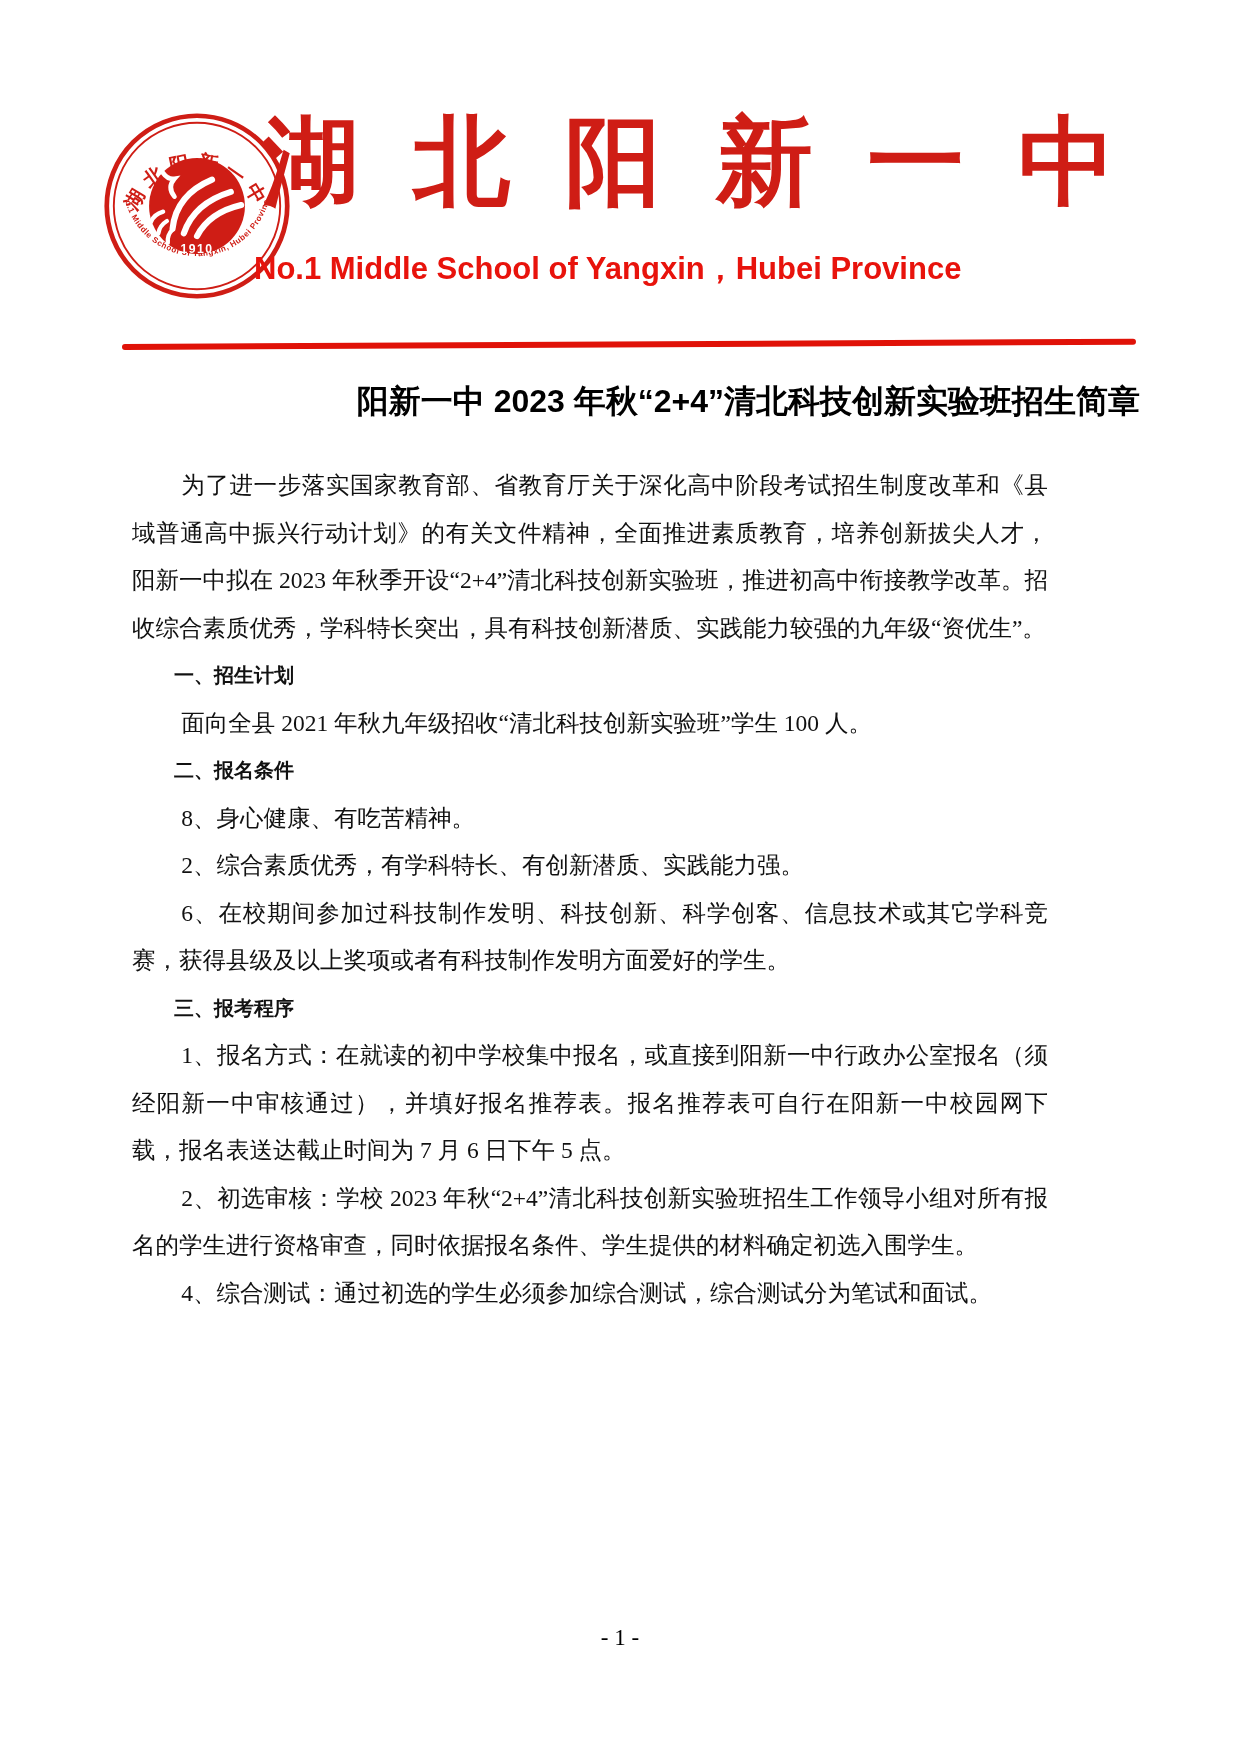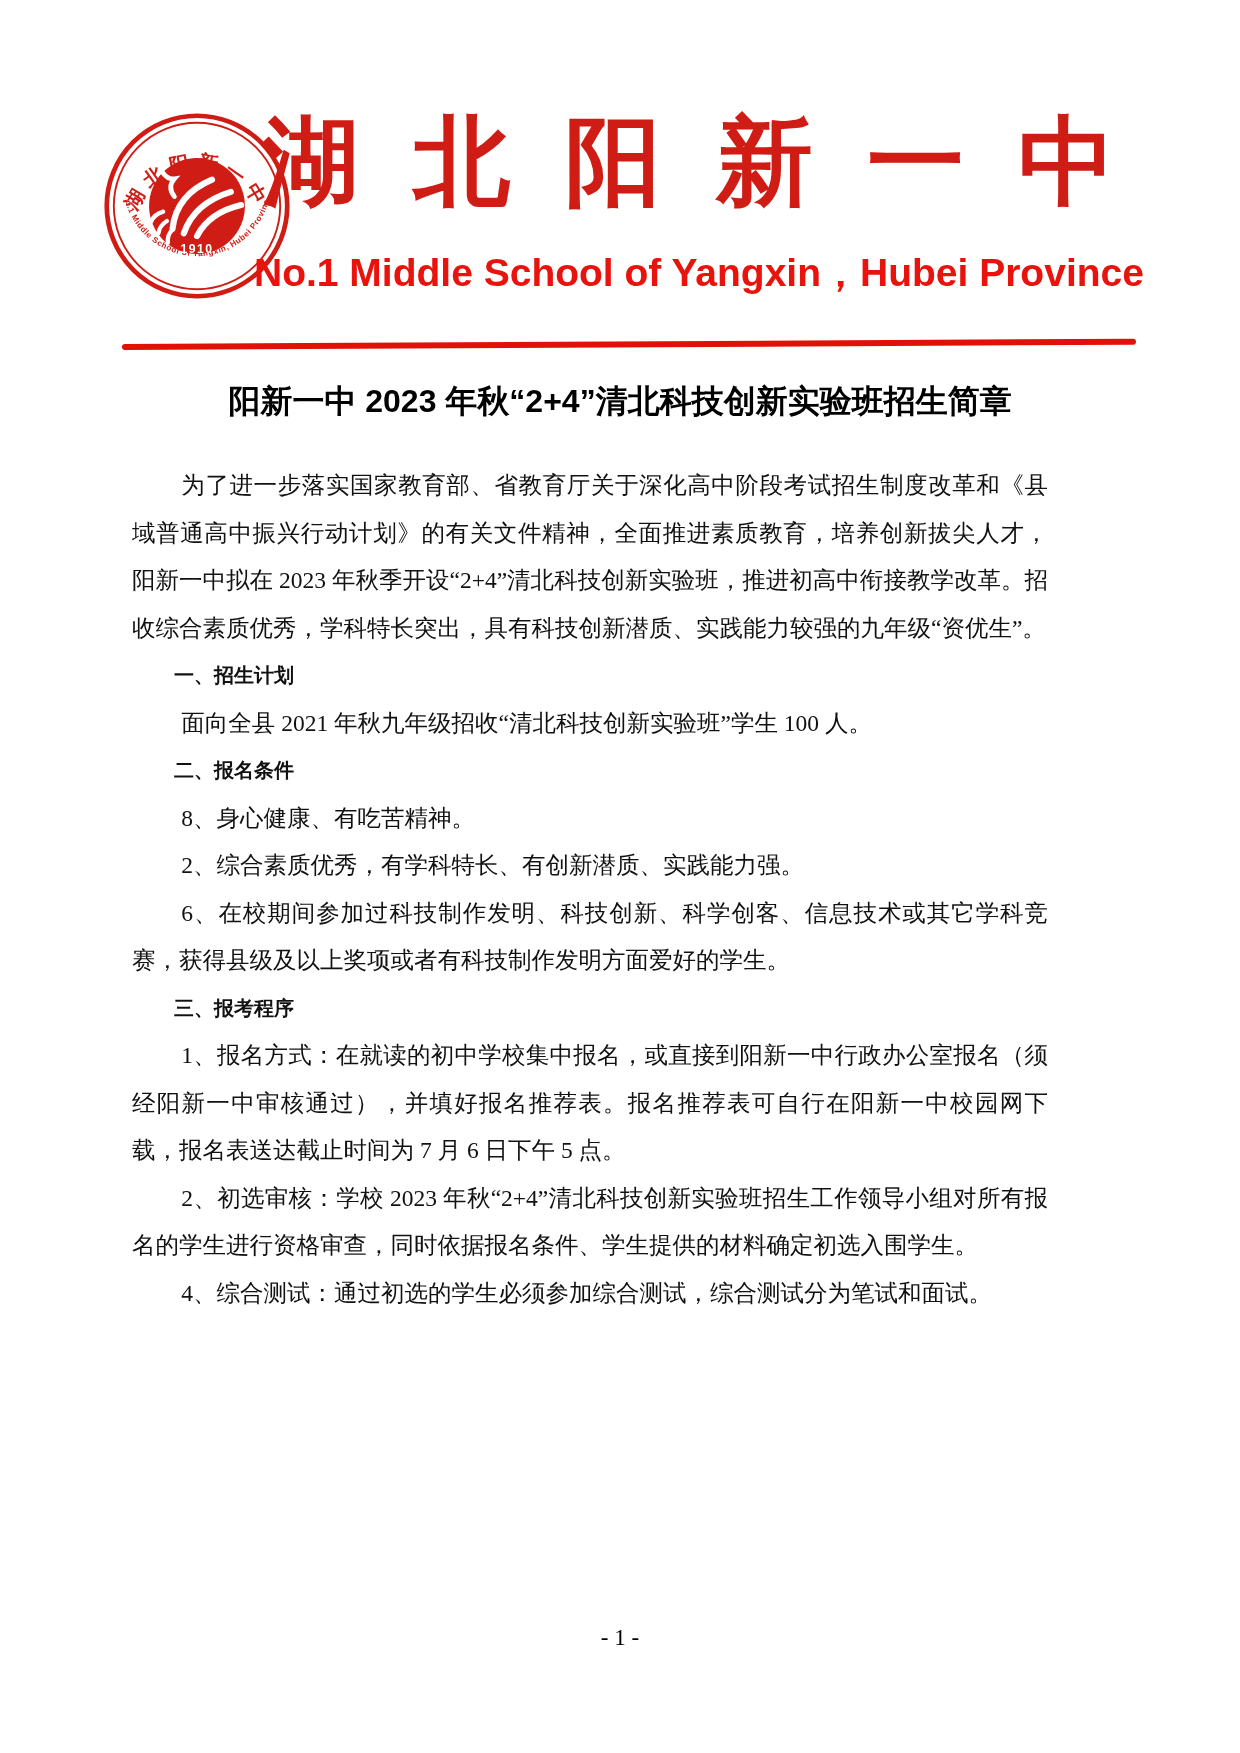--- a/index.html
+++ b/index.html
@@ -18,31 +18,31 @@
     font-family:"Liberation Serif","DejaVu Serif",serif;
     font-weight:bold;color:#cf1d15;
     font-size:97px;line-height:1.18;letter-spacing:0.155em;
     white-space:nowrap;
   }
   .school-name-en{
     position:absolute;left:254px;top:250px;width:690px;
     text-align:center;
     font-family:"Liberation Sans","DejaVu Sans",sans-serif;
     font-weight:bold;color:#e8130c;
-    font-size:39px;line-height:1.2;white-space:nowrap;
+    font-size:31px;line-height:1.2;white-space:nowrap;
   }
   .red-rule{
     position:absolute;left:122px;top:344px;width:1014px;height:5.5px;
     background:#e01208;border-radius:3px;
     transform:rotate(-0.3deg);transform-origin:left center;
   }
   
   .doc-title{
     position:absolute;left:100px;top:380px;width:1040px;
-    text-align:center;
+    text-align:right;
     font-family:"Liberation Sans","DejaVu Sans",sans-serif;
     font-weight:bold;font-size:32px;color:#000;
   }
   .doc-body{
     position:absolute;left:132px;top:462px;width:916px;
     font-size:23.5px;line-height:47.5px;
     text-align:justify;text-justify:inter-ideograph;
   }
   .doc-body p{margin:0;text-indent:2.1em;}
   .doc-body p.heading{

